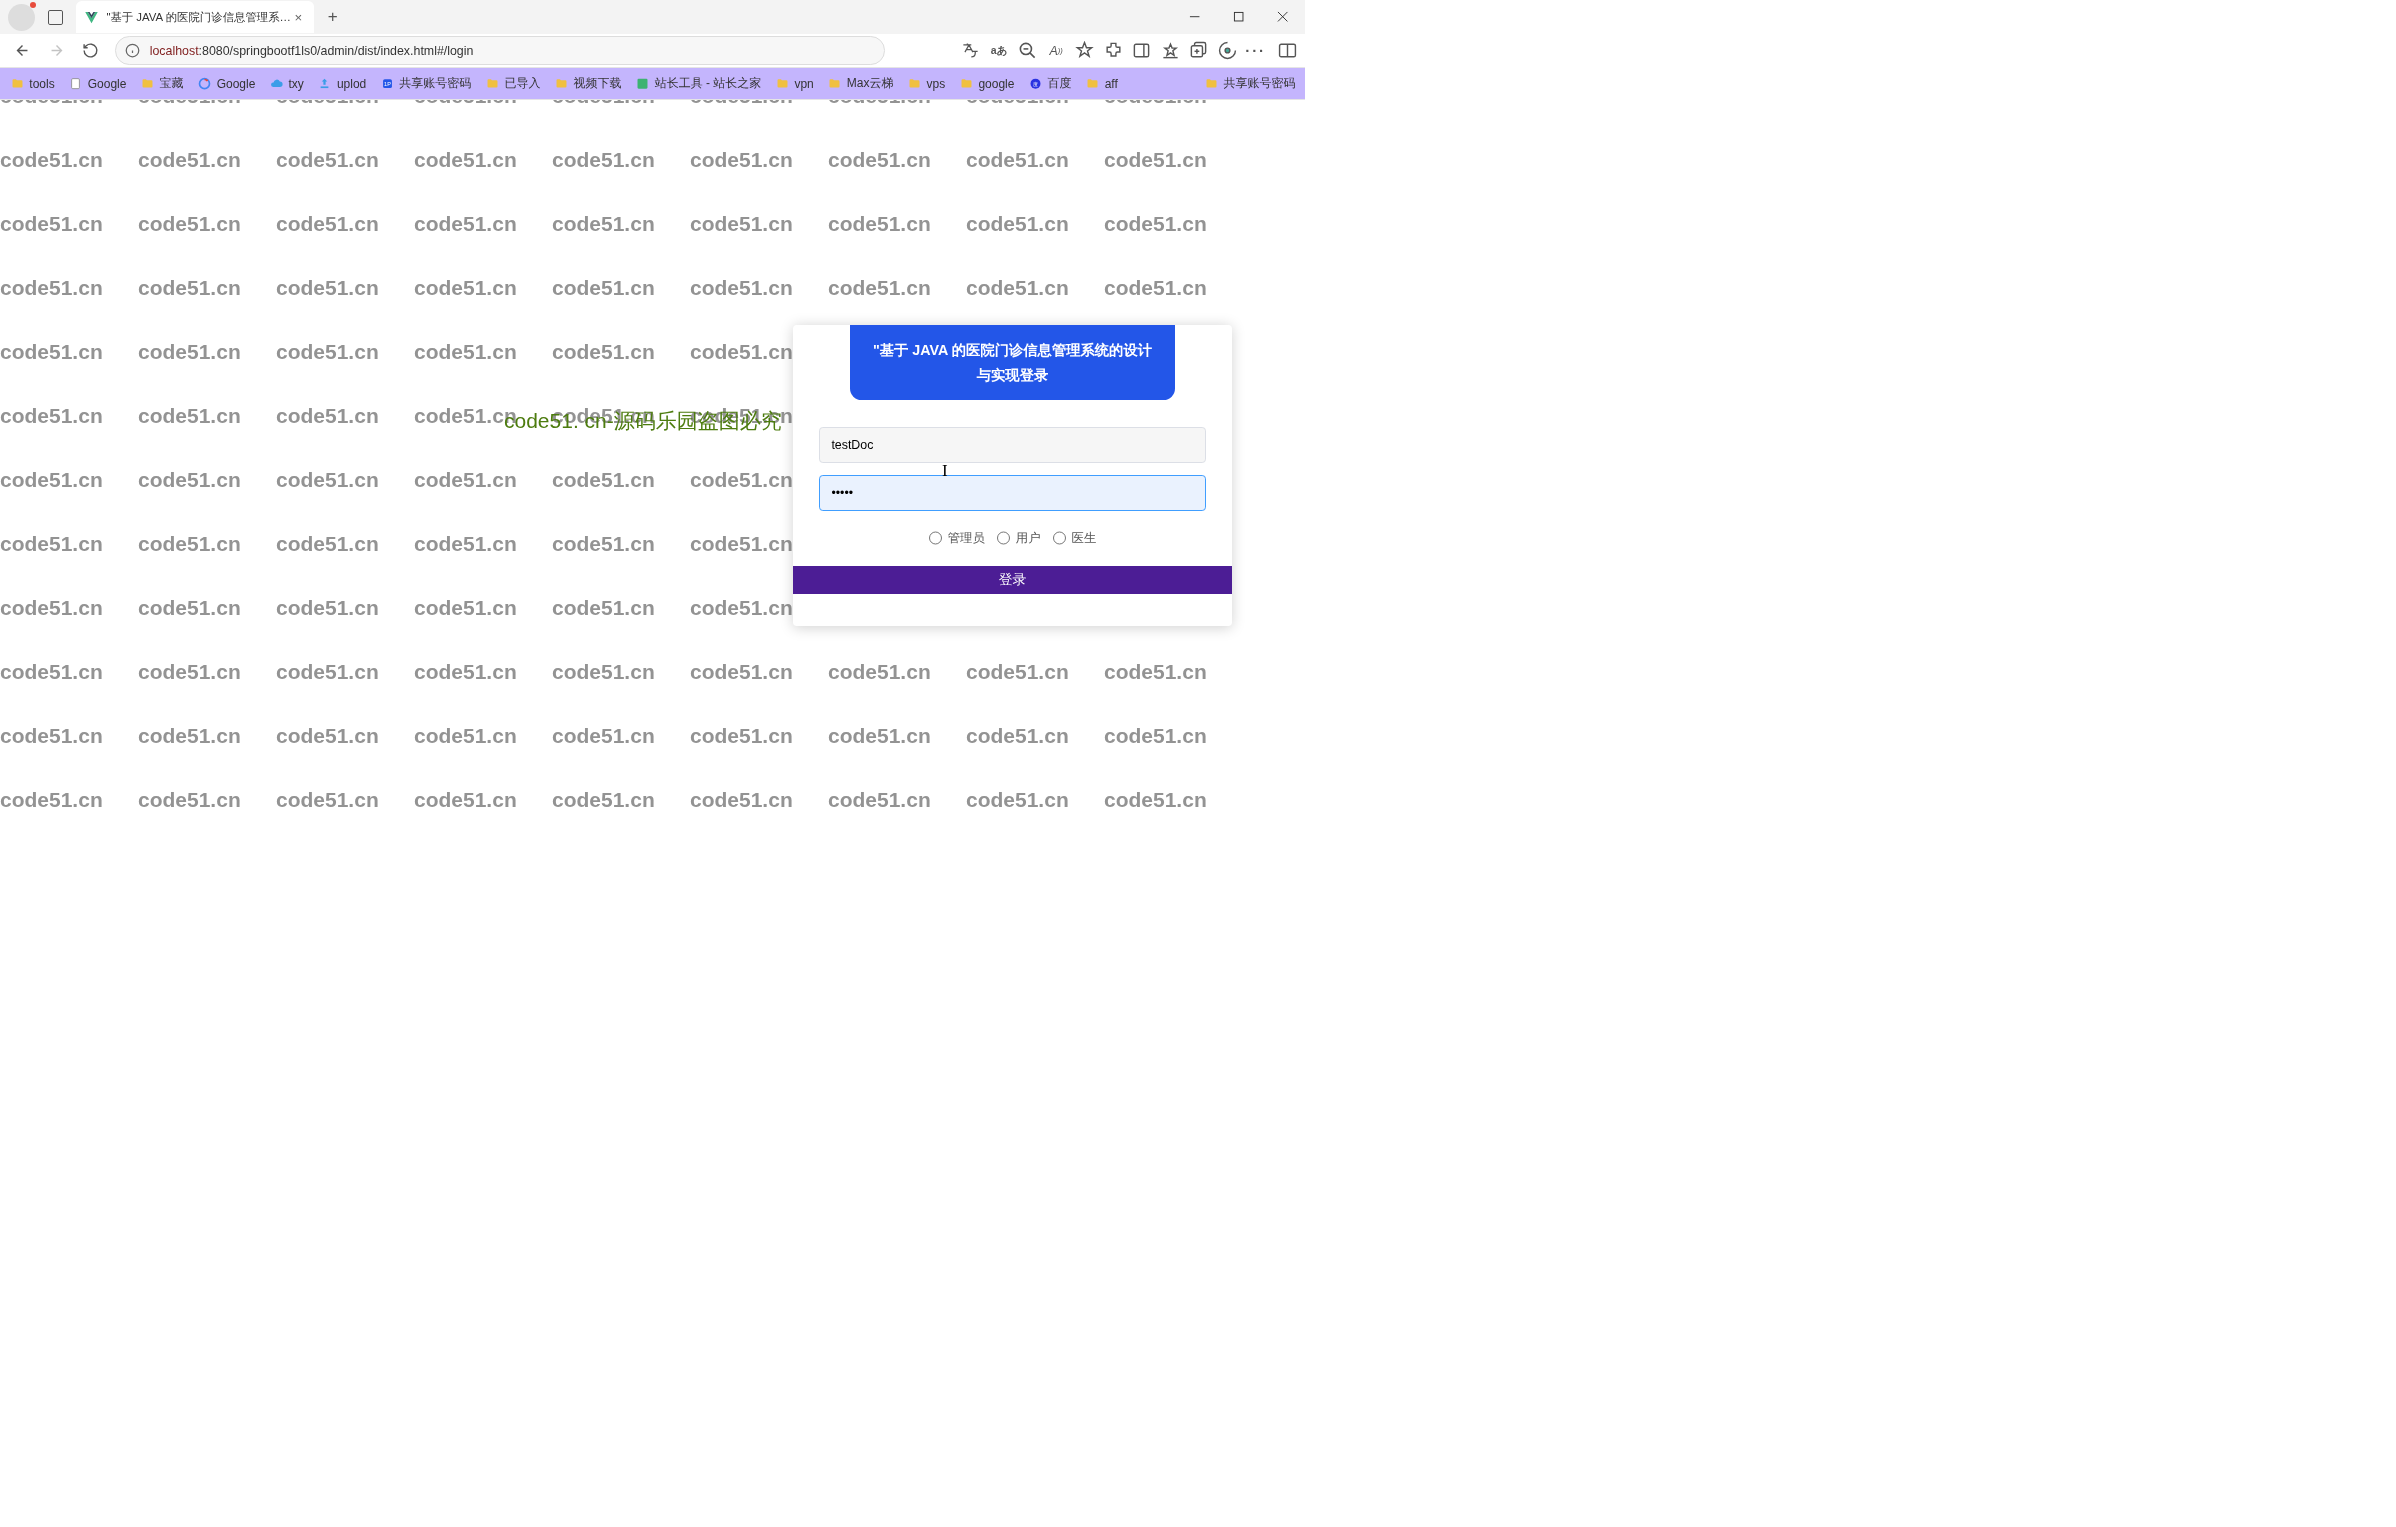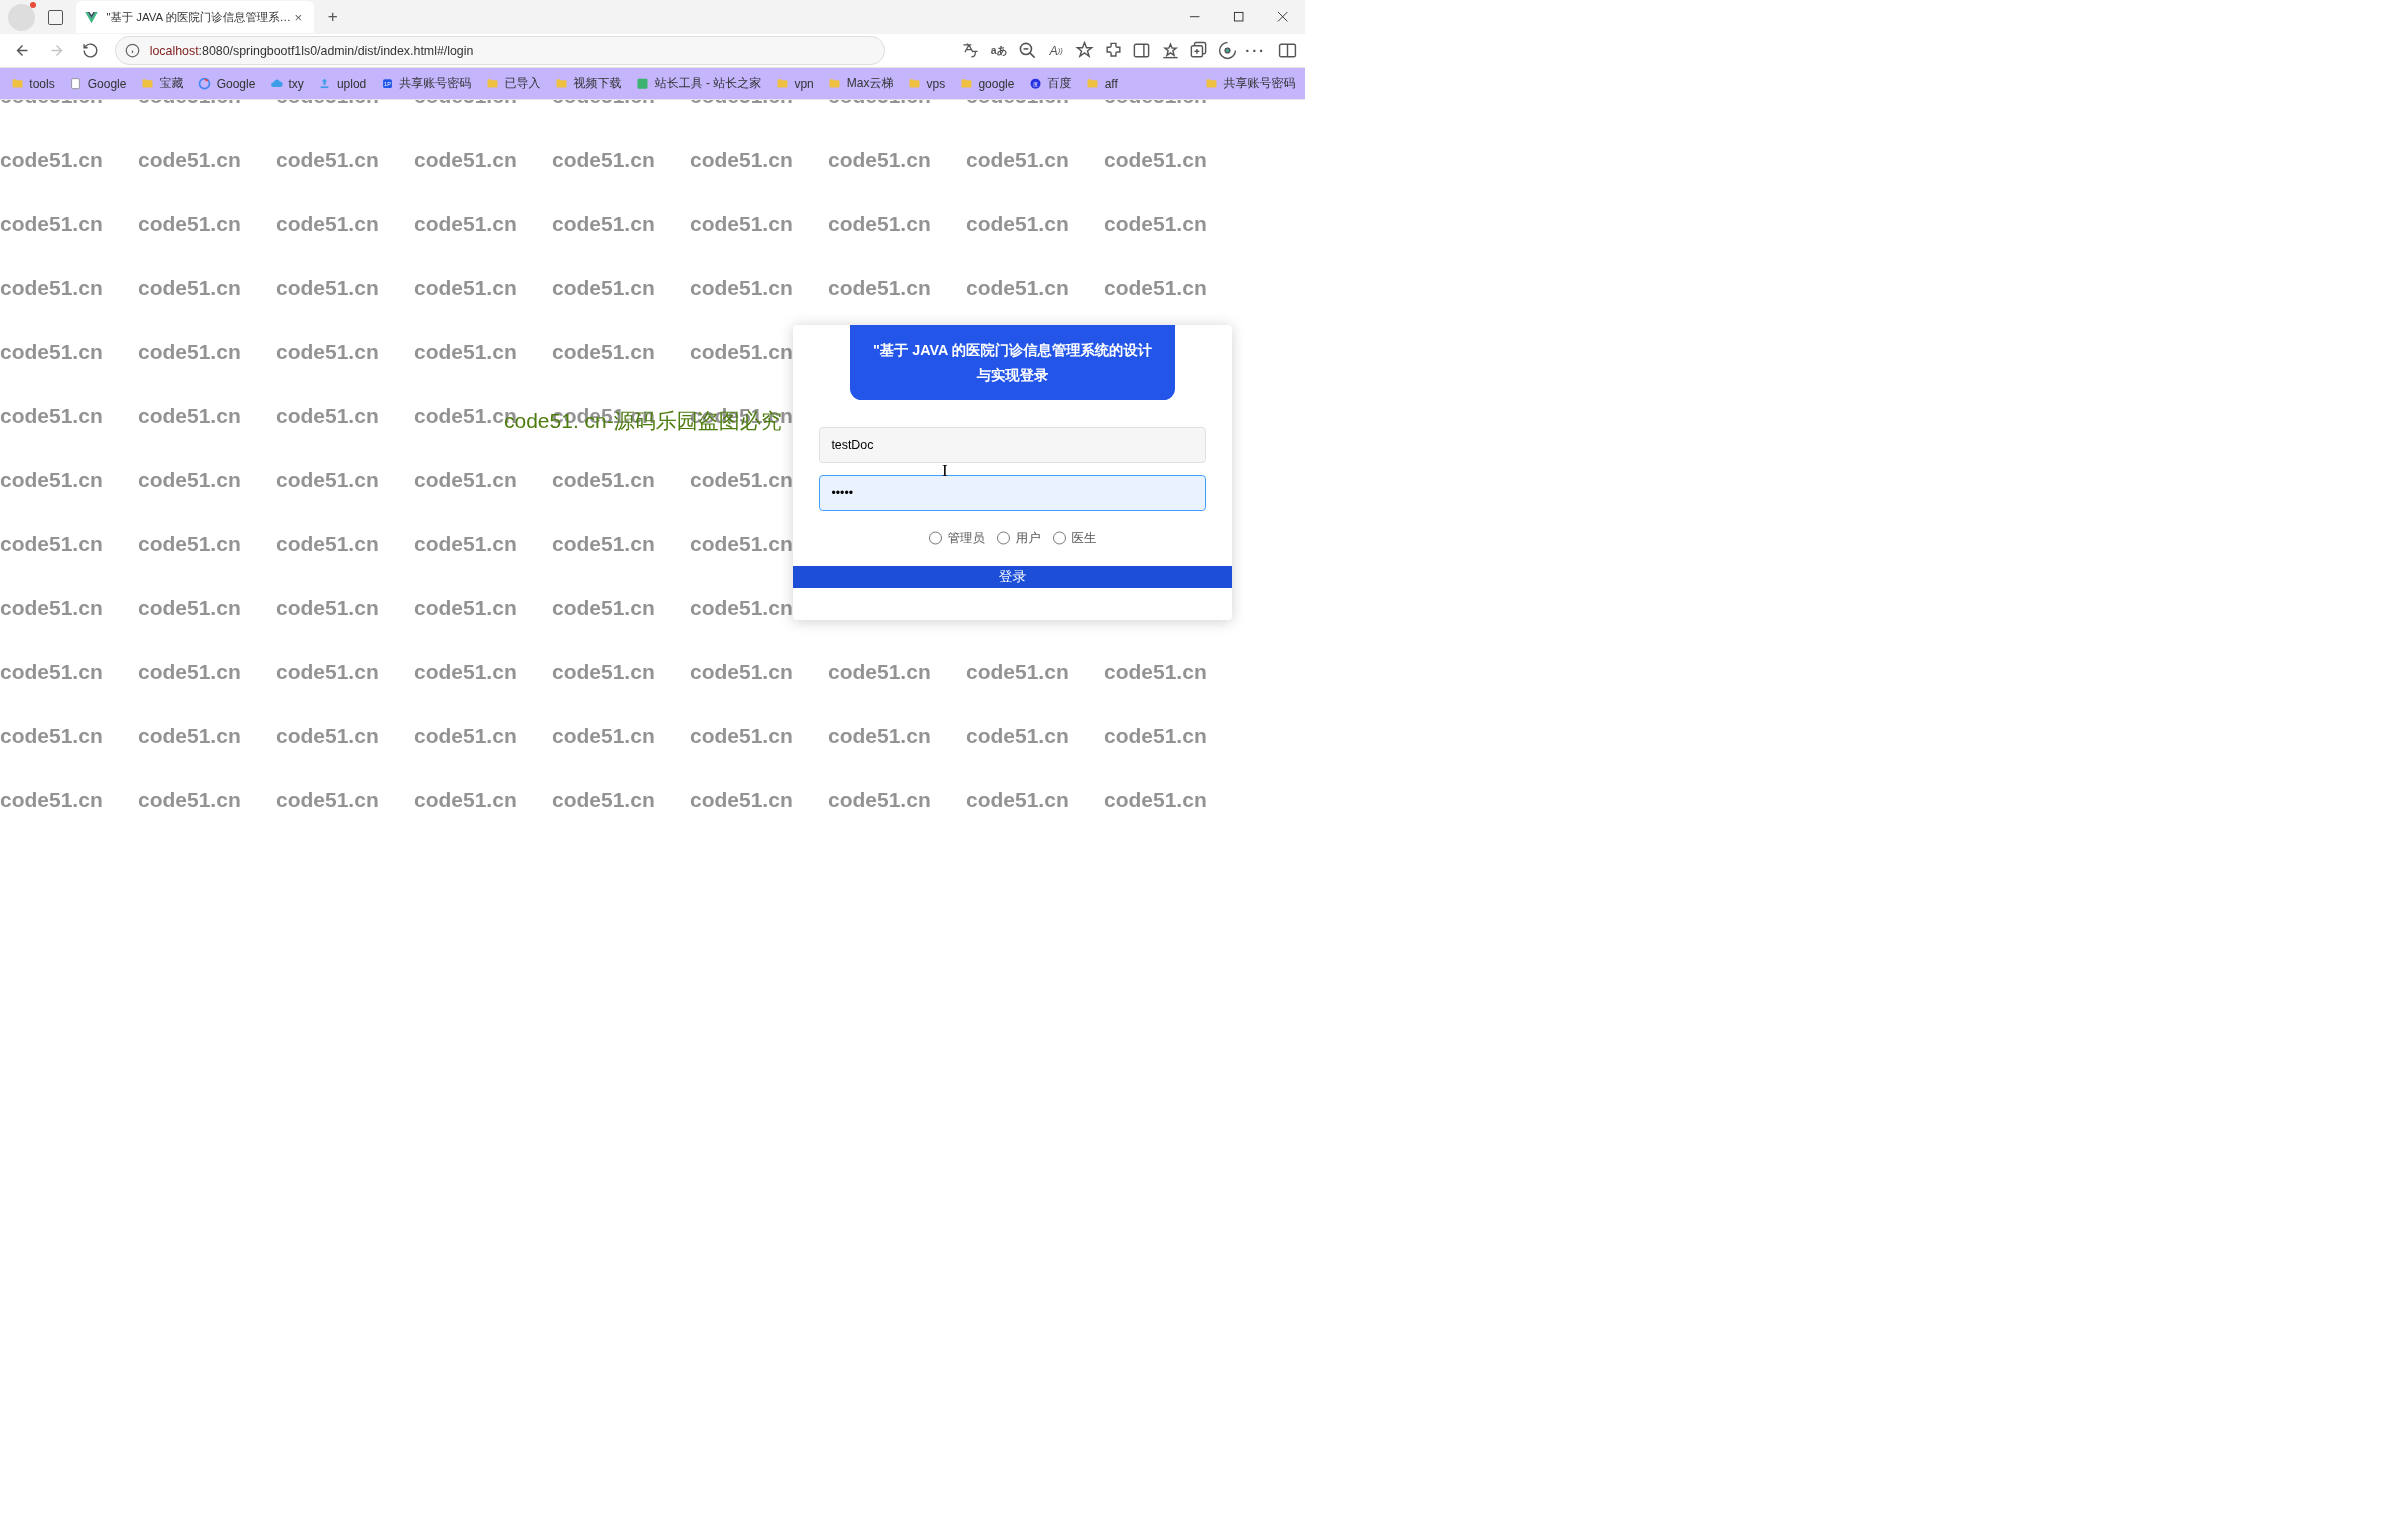--- a/index.html
+++ b/index.html
@@ -42,21 +42,21 @@
 
 
 .login-card { position:absolute; left:793px; top:325px; width:439px; background:#fff; border-radius:3.8px; box-shadow:0 1.9px 13.3px rgba(0,0,0,0.18); z-index:3; }
 .login-header { background:#2356e8; color:#fff; margin:0 57px; border-radius:0 0 11.4px 11.4px; padding:13.3px 17px; text-align:center; font-size:14.3px; font-weight:600; line-height:1.7; }
 .login-body { padding:27px 26px 0; }
 .inp { width:100%; height:36px; border:1px solid #dcdfe6; border-radius:3.8px; padding:0 11.4px; font-size:12.4px; margin-bottom:11.4px; outline:none; background:#f6f6f6; }
 .inp:focus, .inp.focused { border-color:#409eff; background:#eaf2fe; }
 .roles { display:flex; justify-content:center; gap:12px; padding:7.6px 0 19px; }
 .role { display:flex; align-items:center; gap:5.7px; font-size:12.4px; color:#555; }
 .role input { width:13.3px; height:13.3px; }
-.login-btn { width:100%; height:22px; background:#1d4ed8; color:#fff; border:none; font-size:13.8px; cursor:pointer; }
+.login-btn { width:100%; height:28px; background:#4c1d95; color:#fff; border:none; font-size:13.8px; cursor:pointer; }
 .login-footer { height:32px; }
 
 .center-text { position:absolute; left:504px; top:407px; color:#4d7c0f; font-size:21px; font-weight:500; z-index:1; }
 
 .cursor-i { position:absolute; left:942px; top:461px; z-index:10; font-size:17px; color:#000; font-family:serif; }
 
 .split-btn { width:19px; height:19px; display:flex; align-items:center; justify-content:center; margin-left:3.8px; }
 </style>
 </head>
 <body>

